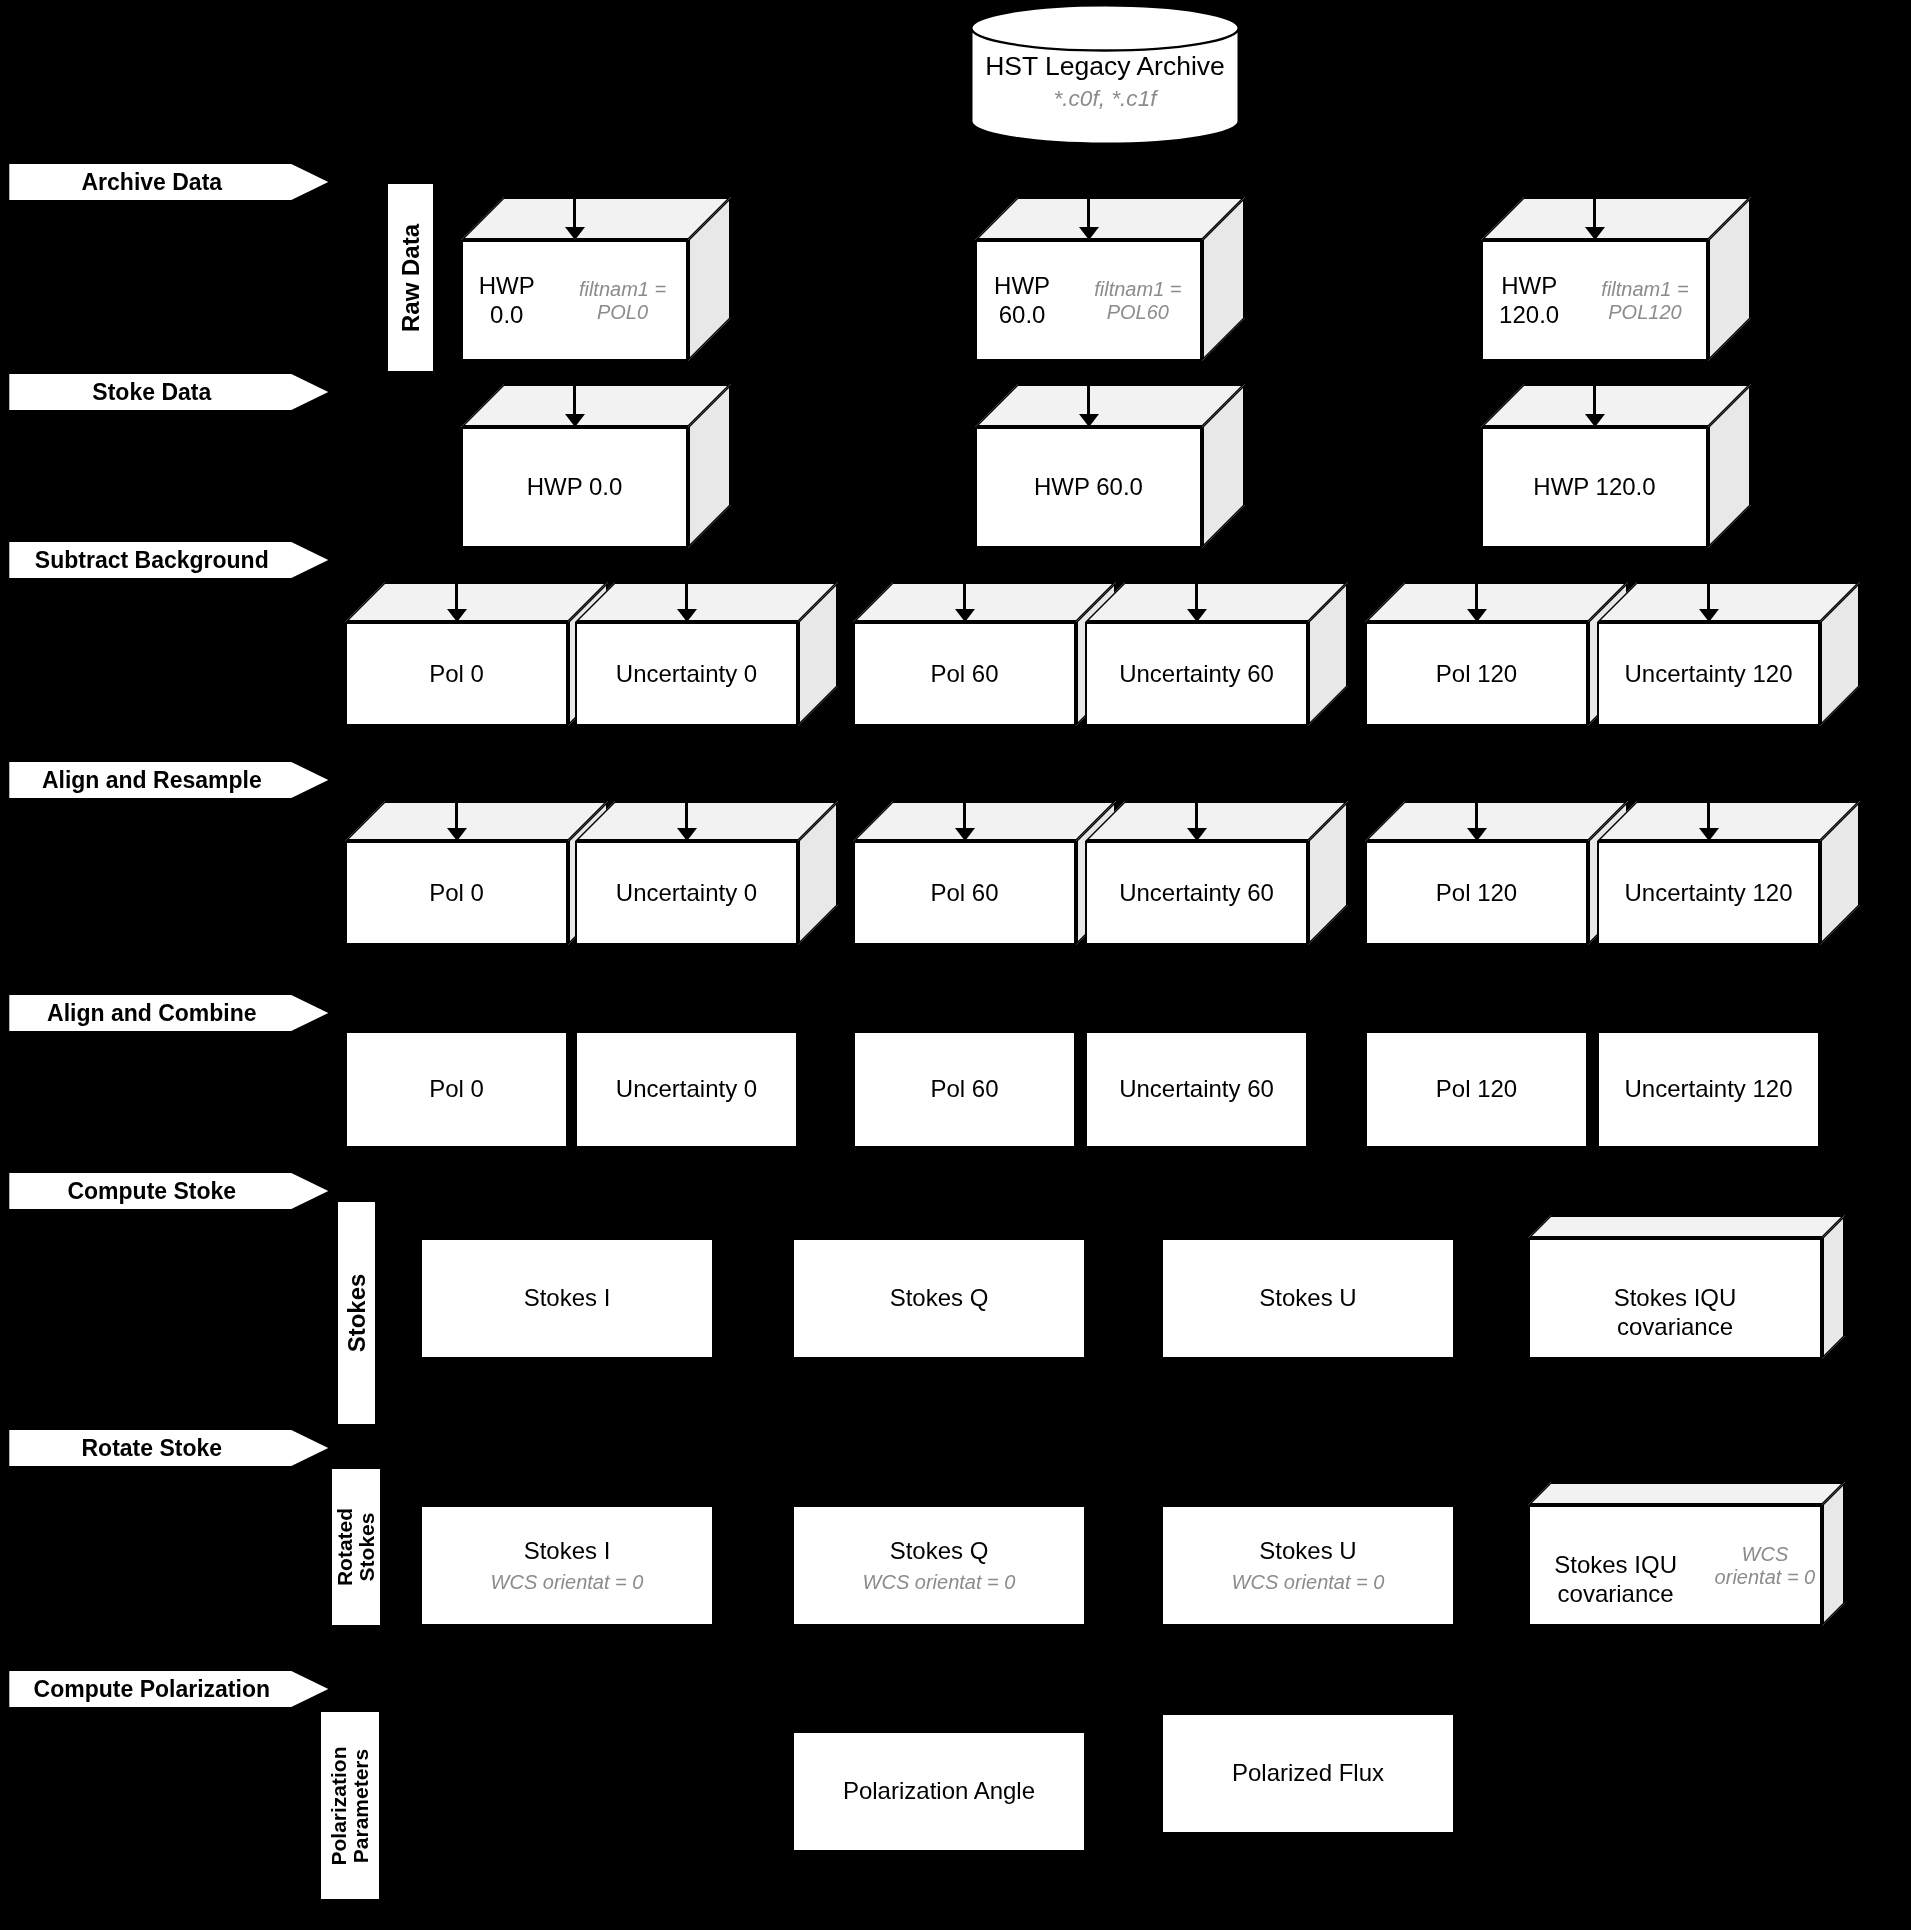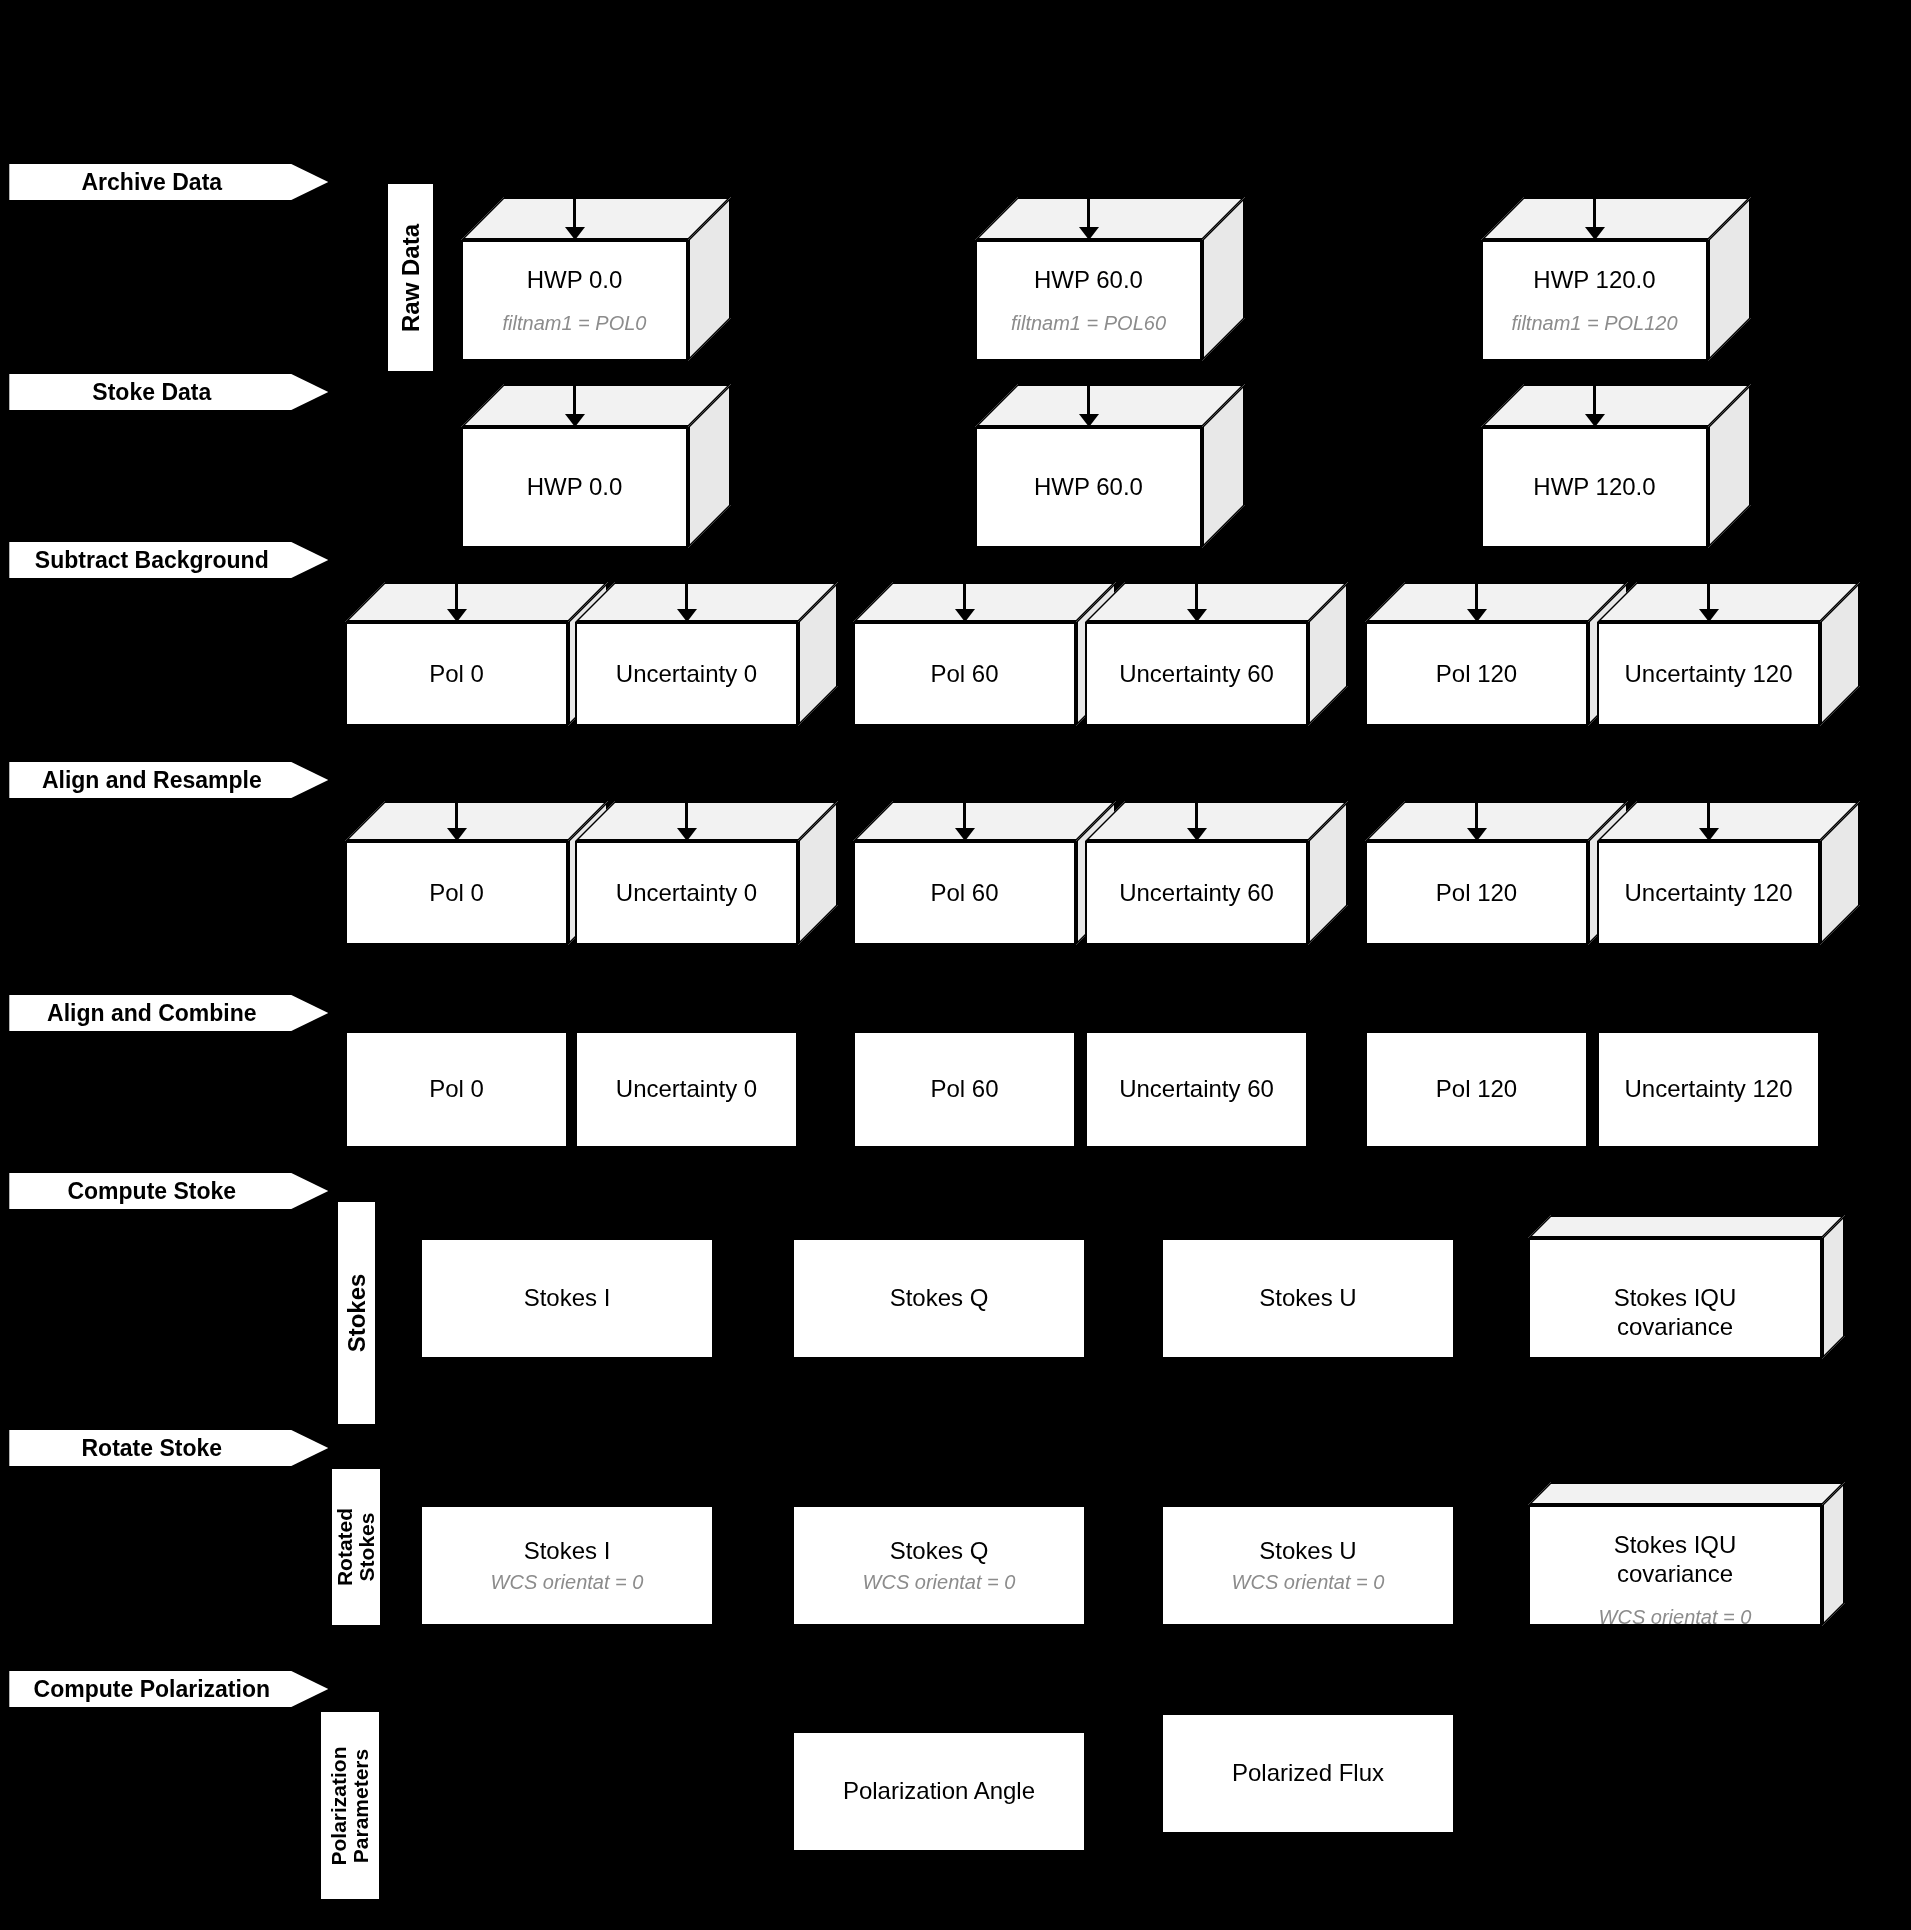--- a/index.html
+++ b/index.html
@@ -32,21 +32,21 @@
   }
   .vtext.wrap2{white-space:normal;font-size:21px;}
   .vtext.w-rot{width:117px;}
   .vtext.w-pol{width:148px;}
 
   
   .box3d{position:absolute;}
   .face-front{
     position:absolute;left:0;top:0;width:100%;height:100%;
     background:#fff;border:2.3px solid #000;box-sizing:border-box;
-    display:flex;flex-direction:column;align-items:center;justify-content:center;gap:18px;
+    display:flex;flex-direction:row;align-items:center;justify-content:center;gap:18px;
     padding:0 4.7px;
   }
   .face-top{
     position:absolute;left:0;top:calc(-1 * var(--d));width:100%;height:var(--d);
     background:#f2f2f2;border:2.3px solid #000;box-sizing:border-box;
     transform:skewX(-45deg);transform-origin:0 100%;
   }
   .face-side{
     position:absolute;right:calc(-1 * var(--d));top:0;width:var(--d);height:100%;
     background:#e8e8e8;border:2.3px solid #000;box-sizing:border-box;
@@ -75,20 +75,28 @@
     width:0;height:0;
     border-left:10px solid transparent;border-right:10px solid transparent;
     border-top:13.2px solid #000;
   }
 </style>
 </head>
 <body>
 
 <div class="canvas">
 
+  <div class="cylinder" style="left:969px;top:3.1px;width:272px;height:144px;">
+    <svg width="272" height="144" viewBox="0 0 350 185">
+      <path d="M3 32 L3 152 A172 29 0 0 0 347 152 L347 32 Z" fill="#ffffff" stroke="#000000" stroke-width="3"></path>
+      <ellipse cx="175" cy="32" rx="172" ry="29" fill="#ffffff" stroke="#000000" stroke-width="3"></ellipse>
+    </svg>
+    <div class="cyl-title">HST Legacy Archive</div>
+    <div class="cyl-sub">*.c0f, *.c1f</div>
+  </div>
 
   <div class="banner" style="top:164px">Archive Data</div>
   <div class="banner" style="top:374px">Stoke Data</div>
   <div class="banner" style="top:542px">Subtract Background</div>
   <div class="banner" style="top:762px">Align and Resample</div>
   <div class="banner" style="top:995px">Align and Combine</div>
   <div class="banner" style="top:1173px">Compute Stoke</div>
   <div class="banner" style="top:1430px">Rotate Stoke</div>
   <div class="banner" style="top:1671px">Compute Polarization</div>
 

